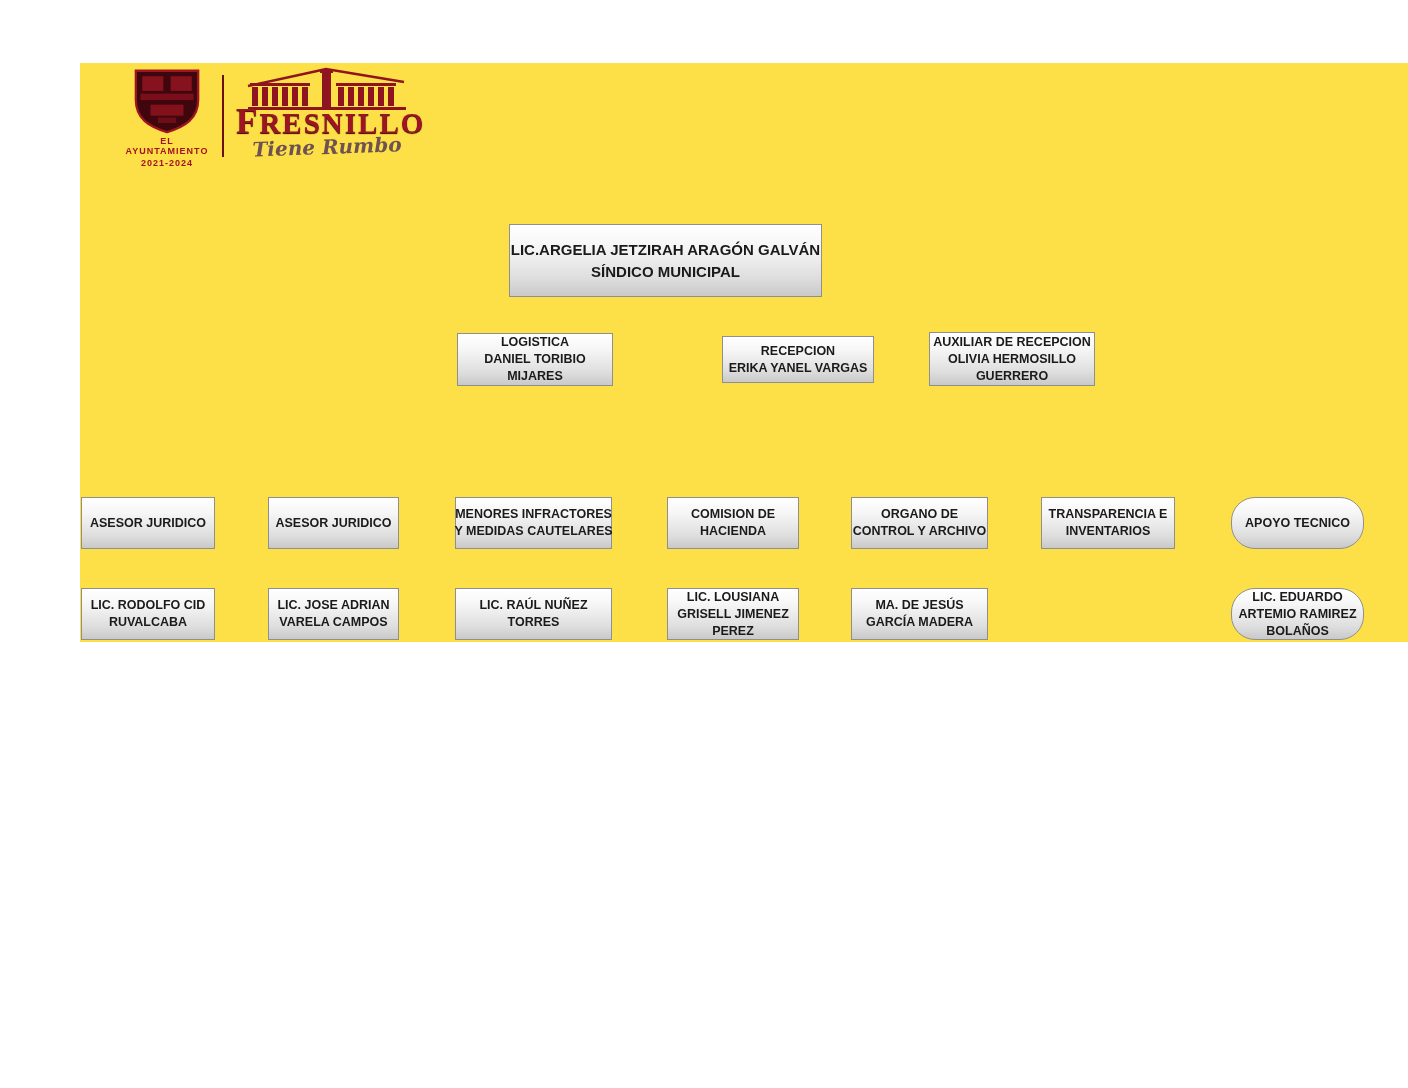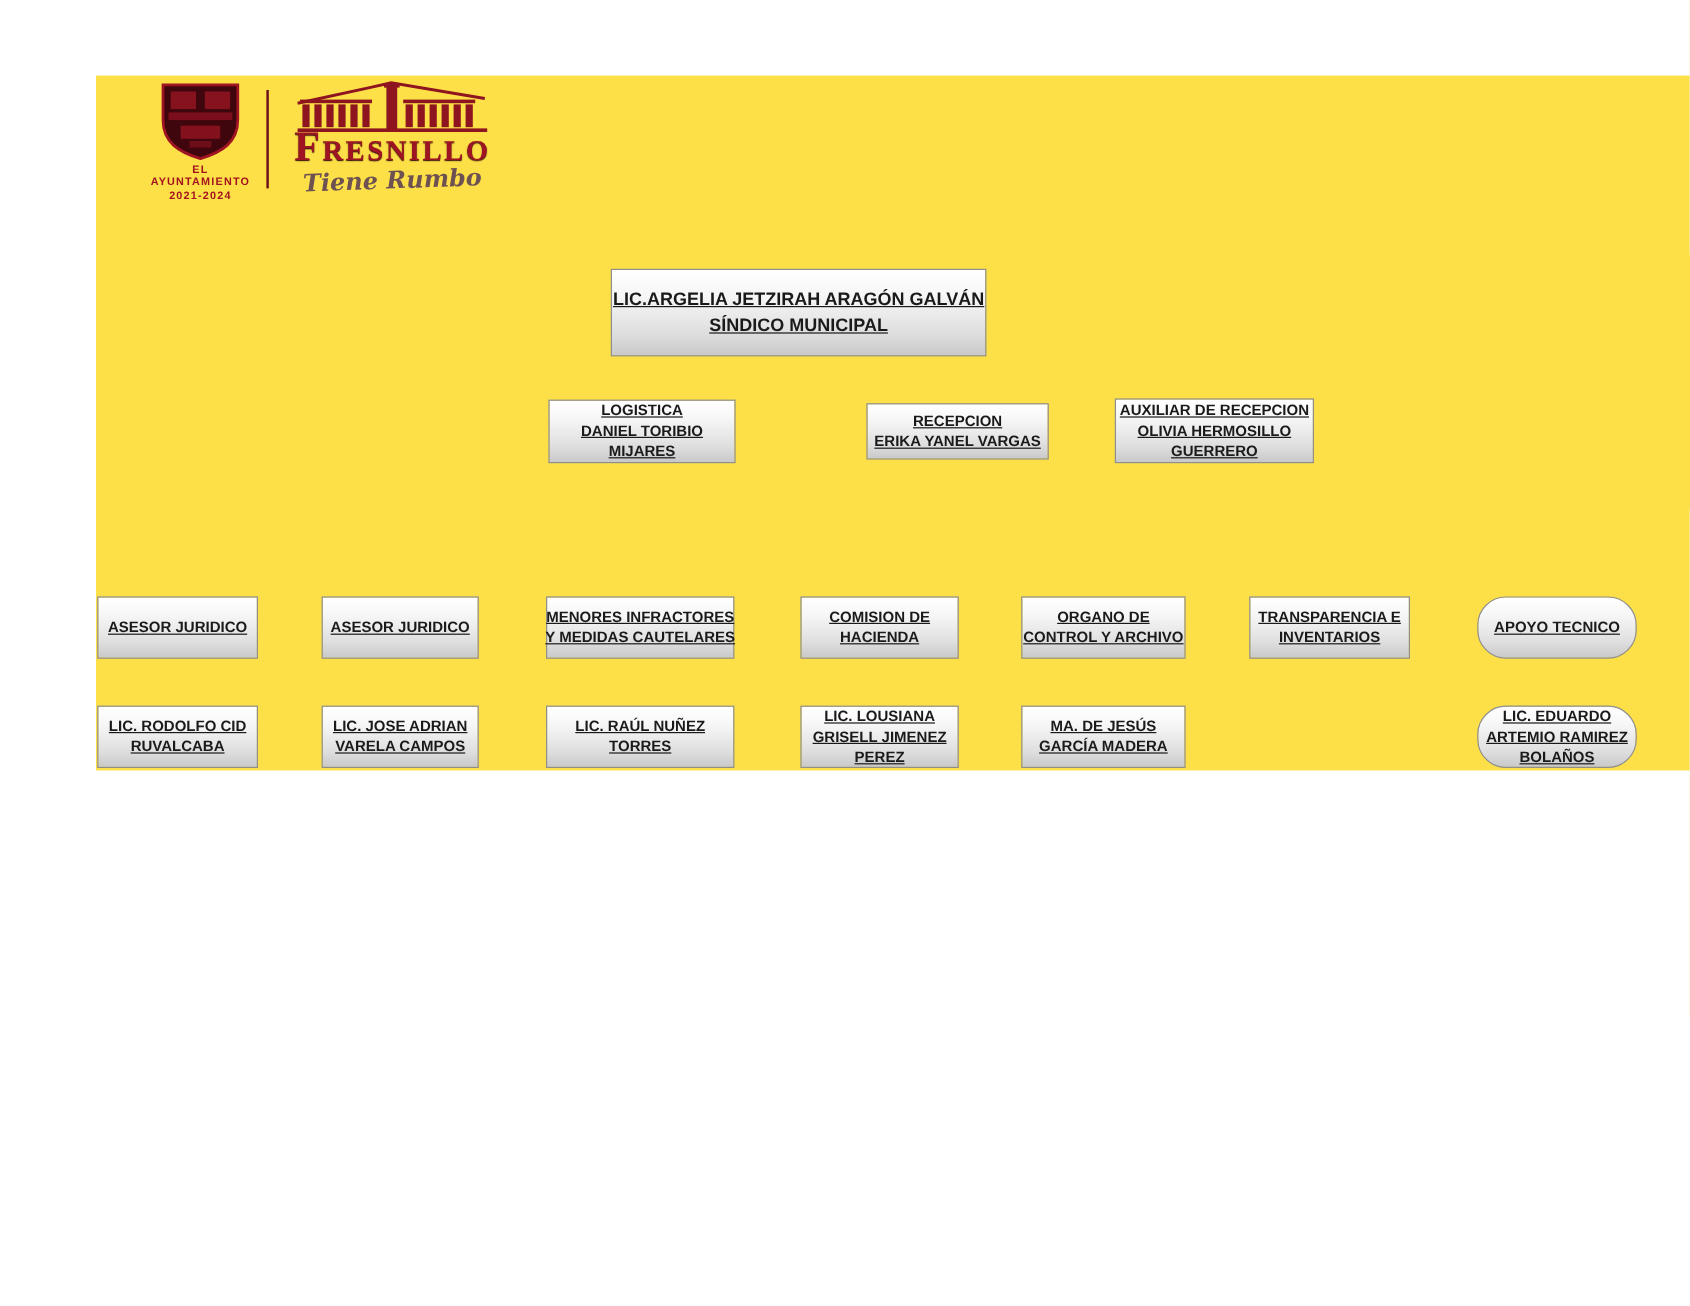--- a/index.html
+++ b/index.html
@@ -12,39 +12,39 @@
   }
 
   
   .crest-wrap { position:absolute; left:44px; top:5px; width:86px; text-align:center; }
   .crest-wrap svg { display:block; margin:0 auto; }
   .crest-caption { font-size:9px; font-weight:bold; color:#a3121f; letter-spacing:1px; line-height:10px; margin-top:2px; }
   .brand-divider { position:absolute; left:142px; top:12px; width:2px; height:82px; background:#6d0d17; }
   .brand-wrap { position:absolute; left:156px; top:4px; width:182px; text-align:center; }
   .brand-wrap svg { display:block; margin:0 auto; }
   .brand-name {
-    font-family:"Liberation Serif", serif; font-weight:700; font-size:24px; line-height:28px;
+    font-family:"Liberation Serif", serif; font-weight:700; font-size:29px; line-height:28px;
     color:#9e1422; letter-spacing:2px; text-shadow:0 1px 1px #2d040a; margin-top:-3px;
   }
   .brand-name::first-letter { font-size:35px; }
   .brand-tagline {
     font-family:"DejaVu Serif", serif; font-style:italic; font-weight:bold;
     font-size:20px; color:#6e5252; transform:rotate(-2deg); margin-top:-2px;
   }
 
   
   .obox {
     position:absolute;
     background:linear-gradient(to bottom, #ffffff 0%, #f6f6f6 30%, #e9e9e9 55%, #dedede 75%, #c9c9c9 100%);
     border:1px solid #8f8f8f;
     box-shadow:inset 0 1px 0 #ffffff;
     display:flex; flex-direction:column; justify-content:center; align-items:center;
     text-align:center; color:#1a1a1a; font-weight:bold;
   }
-  .obox .bl { font-size:12.5px; line-height:17px; white-space:nowrap;text-decoration:underline; }
+  .obox .bl { font-size:12.5px; line-height:17px; white-space:nowrap; }
   .obox.root .bl { font-size:15px; line-height:22px; }
 
   .b-root      { left:429px; top:161px; width:313px; height:73px; }
   .b-logistica { left:377px; top:270px; width:156px; height:53px; }
   .b-recepcion { left:642px; top:273px; width:152px; height:47px; }
   .b-auxiliar  { left:849px; top:269px; width:166px; height:54px; }
 
   .r3 { top:434px; height:52px; }
   .r4 { top:525px; height:52px; }
   .c1 { left:1px;    width:134px; }

